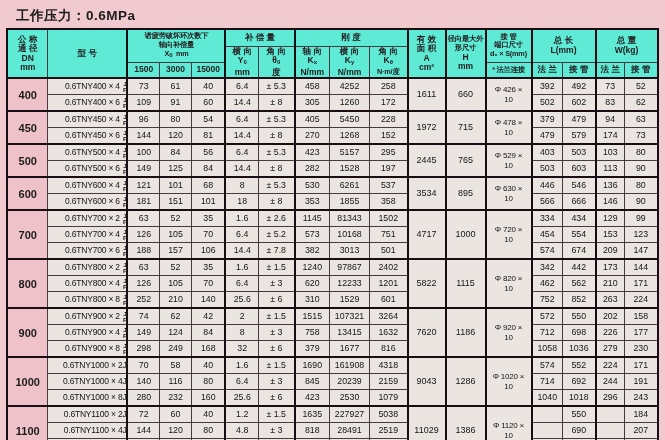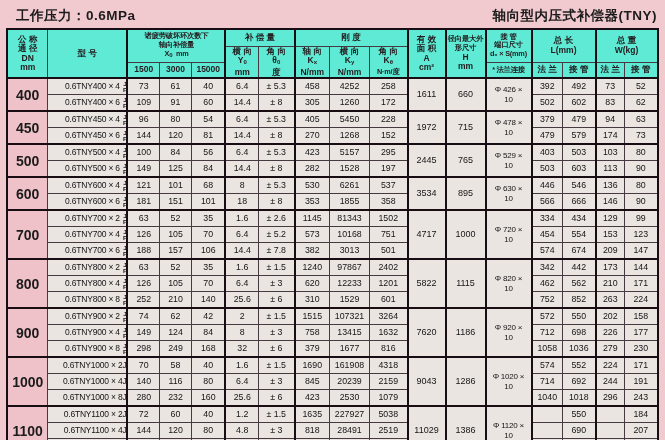--- a/index.html
+++ b/index.html
@@ -15,35 +15,34 @@
   col.c-d0{width:46px}col.c-l1{width:31px}col.c-l2{width:33px}col.c-w1{width:29px}col.c-w2{width:33px}
   th,td{border:1px solid #453a3f;overflow:hidden;text-align:center;vertical-align:middle;padding:0;}
   .bl{border-left:2px solid #170d12;}
   thead th{background:#5eead4;font-weight:bold;font-size:8.5px;line-height:9.5px;color:#242022;}
   thead .hr1{height:17px}thead .hr2{height:15px}thead .hr3{height:15px}
   thead th div{line-height:9.5px}
   thead .f1{font-size:7.3px;line-height:8.6px;letter-spacing:-0.2px}
   thead sub{font-size:6px;vertical-align:-1px}
   thead .small{font-size:7.4px;letter-spacing:-0.3px}
   tbody td{background:#ebe5e2;font-size:8.8px;height:15px;line-height:11px;color:#141414;}
-  tbody th.dn-cell{background:#efc2c9;font-weight:bold;font-size:14px;}
+  tbody th.dn-cell{background:#efc2c9;font-weight:bold;font-size:11px;}
   tbody tr.gstart th,tbody tr.gstart td{border-top:2px solid #170d12;}
   td.model-cell{text-align:right;padding-left:5px;font-size:8.5px;letter-spacing:-0.2px;white-space:nowrap;}
   .mtxt{vertical-align:middle}
   .jf{display:inline-flex;flex-direction:column;margin-left:3px;vertical-align:middle;
     font-size:6.2px;line-height:5.4px;font-weight:bold;}
   td.merged{font-size:9px;}
   td.d0{font-size:8px;letter-spacing:-0.2px;line-height:10px;padding:0 4px;}
 </style>
 </head>
 <body>
 
 <div class="titlebar">
   <div class="t">工作压力：0.6MPa</div>
-  <div class="t">轴向型内压式补偿器(TNY)</div>
 </div>
 
 <table>
   <colgroup>
     <col class="c-dn">
       <col class="c-model">
       <col class="c-x1">
       <col class="c-x2">
       <col class="c-x3">
     <col class="c-y0">

